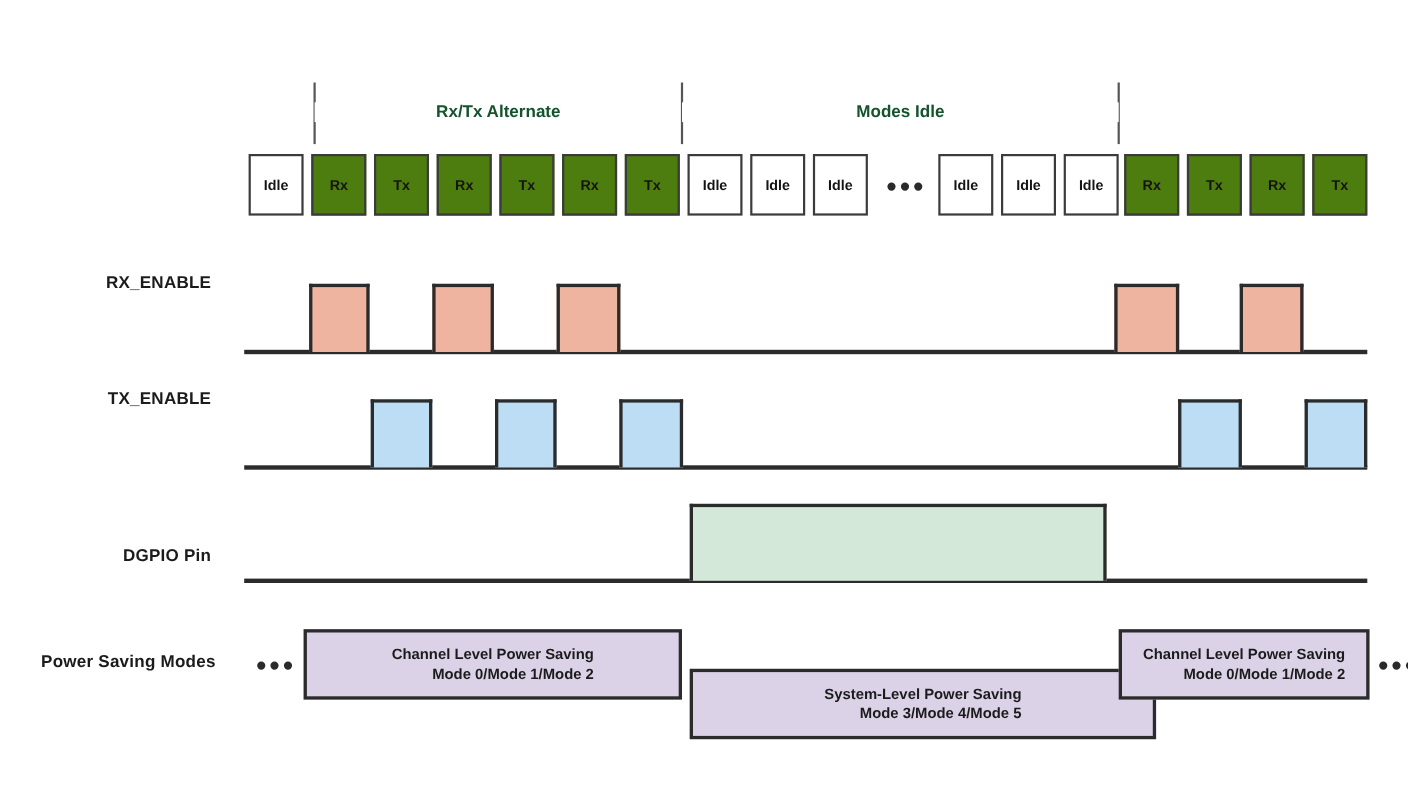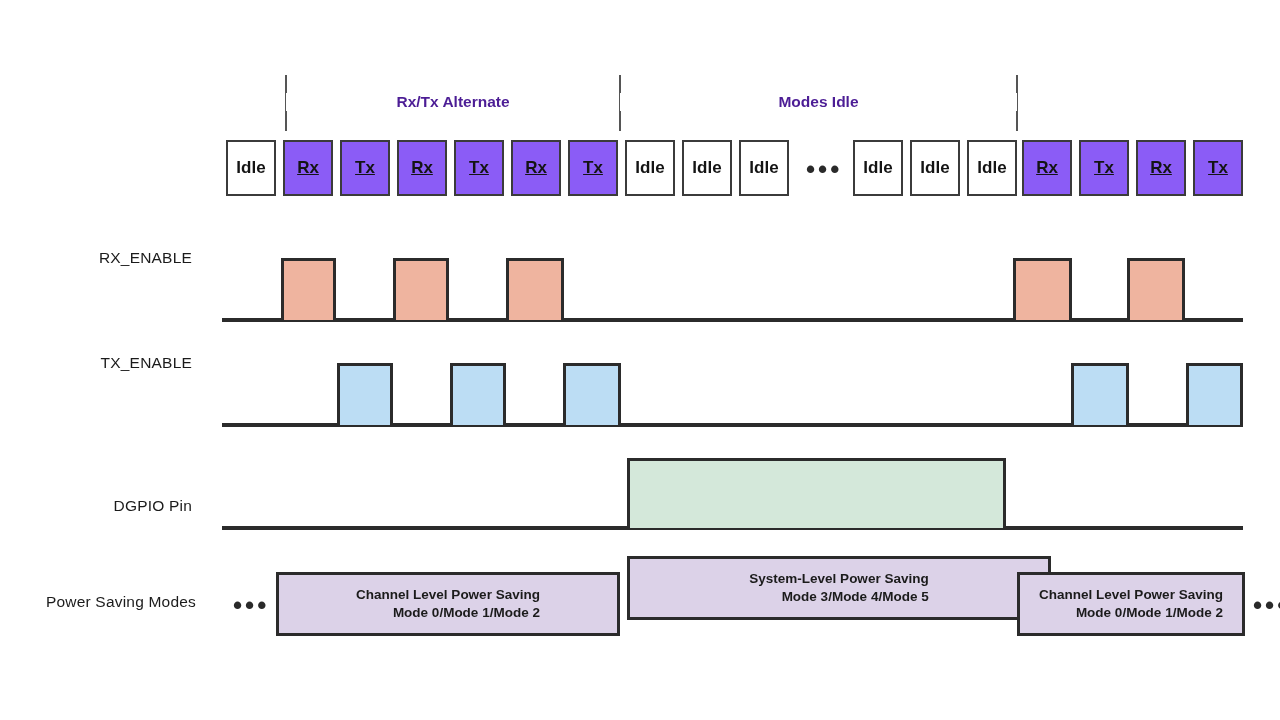--- a/index.html
+++ b/index.html
@@ -9,21 +9,21 @@
     font-family:"Liberation Sans", sans-serif;
     color:#1d1d1d;
     overflow:hidden;
   }
   #stage{position:relative;width:1280px;height:720px;}
 
   
   .row-label{
     position:absolute;
     font-size:15.5px;
-    font-weight:400;
+    font-weight:700;
     letter-spacing:.2px;
     color:#1b1b1b;
     text-align:right;
     white-space:nowrap;
   }
 
   
   .tick{
     position:absolute;
     width:2px;
@@ -39,40 +39,40 @@
     width:0;height:0;
     border-top:7px solid transparent;
     border-bottom:7px solid transparent;
   }
   .arrow-head.left{border-right:14px solid #141414;}
   .arrow-head.right{border-left:14px solid #141414;}
   .phase-label{
     position:absolute;
     font-size:15.5px;
     font-weight:700;
-    color:#4c1d95;
+    color:#14532d;
     background:#ffffff;
     padding:0 7px;
     white-space:nowrap;
     text-align:center;
   }
 
   
   .slot{
     position:absolute;
     top:140px;
     width:50px;height:56px;
     border:2.5px solid #3b3b3b;
     box-sizing:border-box;
     display:flex;align-items:center;justify-content:center;
-    font-size:17px;font-weight:700;
+    font-size:13px;font-weight:700;
     color:#141414;
     background:#ffffff;
   }
-  .slot.active{background:#8b5cf6;text-decoration:underline;}
+  .slot.active{background:#4d7c0f;}
 
   .dots{
     position:absolute;
     font-size:26px;
     font-weight:700;
     letter-spacing:3px;
     color:#2a2a2a;
     line-height:1;
   }
   .baseline{
@@ -164,20 +164,20 @@
       <div class="baseline" style="left: 222px; top: 526px; width: 1021px;"></div>
       <div class="pulse gpio" style="left: 627px; top: 458px; width: 379px; height: 70px;"></div>
       <div class="row-label" style="left: 0px; width: 192px; top: 453px; margin-top: 44px;">DGPIO Pin</div>
     </div>
 
   <div id="psm-layer">
       <div class="row-label" style="left: 0px; width: 196px; top: 593px;">Power Saving Modes</div>
       <div class="dots" style="left: 233px; top: 592px;">•••</div>
       <div class="psm-box" style="left: 276px; top: 572px; width: 344px; height: 64px;">Channel Level Power Saving
 Mode 0/Mode 1/Mode 2</div>
-      <div class="psm-box" style="left: 627px; top: 556px; width: 424px; height: 64px;">System-Level Power Saving
+      <div class="psm-box" style="left: 627px; top: 608px; width: 424px; height: 64px;">System-Level Power Saving
 Mode 3/Mode 4/Mode 5</div>
       <div class="psm-box" style="left: 1017px; top: 572px; width: 228px; height: 64px;">Channel Level Power Saving
 Mode 0/Mode 1/Mode 2</div>
       <div class="dots" style="left: 1253px; top: 592px;">•••</div>
     </div>
 
 </div>
 
 </body></html>

